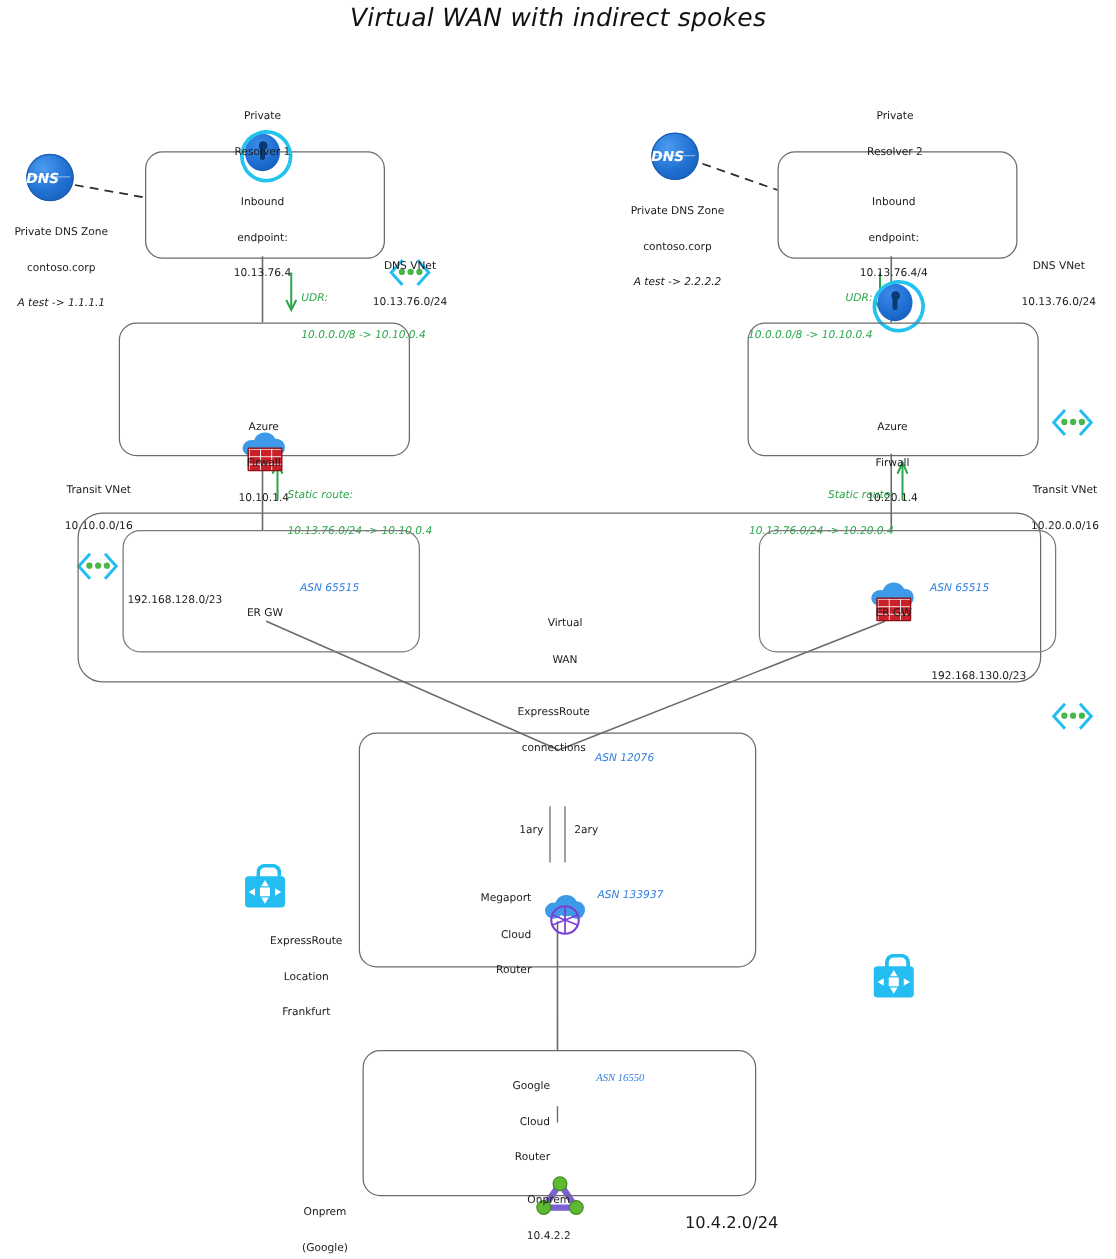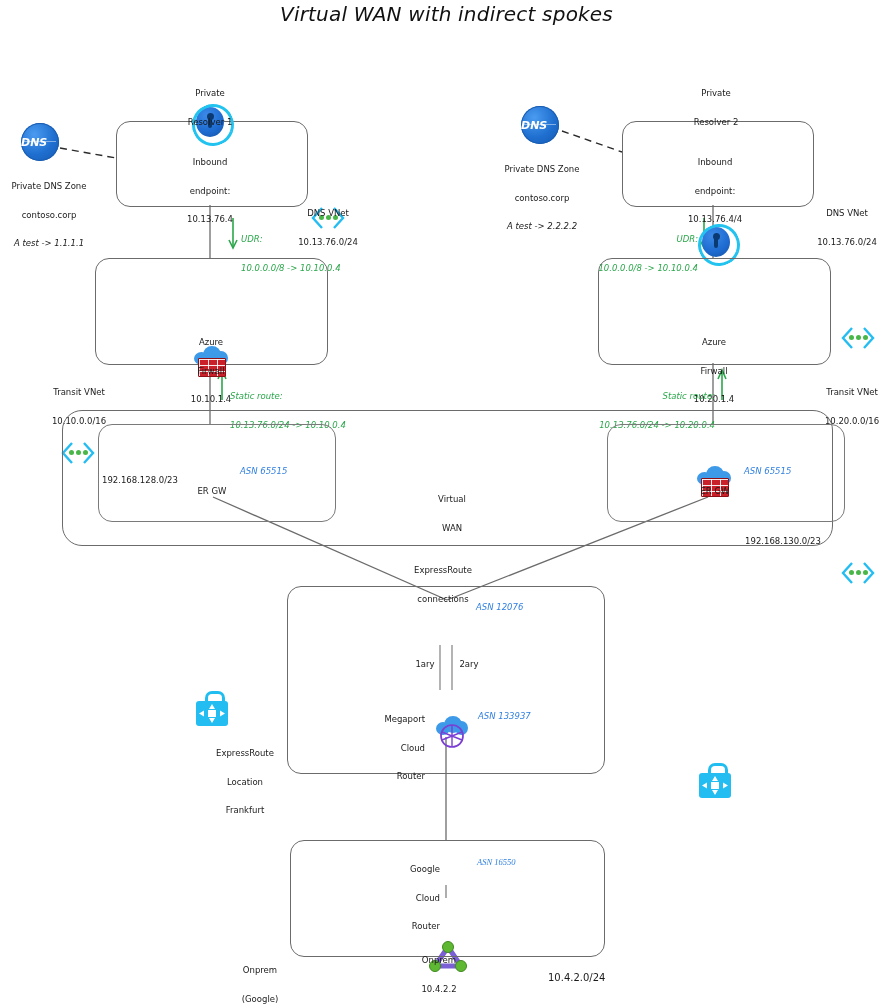--- a/index.html
+++ b/index.html
@@ -13,21 +13,21 @@
   }
   #stage{position:absolute;left:0;top:0;width:893px;height:1007px;}
   svg#wires{position:absolute;left:0;top:0;width:893px;height:1007px;pointer-events:none;}
 
   .lbl{position:absolute;text-align:center;line-height:1.12;white-space:pre;}
   .title{
     position:absolute;left:0;top:2px;width:893px;text-align:center;
     font-size:20px;font-style:italic;letter-spacing:.2px;color:#111;
   }
   .t9{font-size:8.5px;}
-  .t10{font-size:10px;}
+  .t10{font-size:13px;}
   .green{color:#2aa74a;font-style:italic;}
   .blueasn{color:#2f7fe0;font-style:italic;}
   .box{
     position:absolute;border:1.4px solid #6b6b6b;border-radius:14px;
     background:transparent;
   }
   .box.thin{border-width:1.2px;border-color:#7a7a7a;}
   .icon{position:absolute;}
 
   

